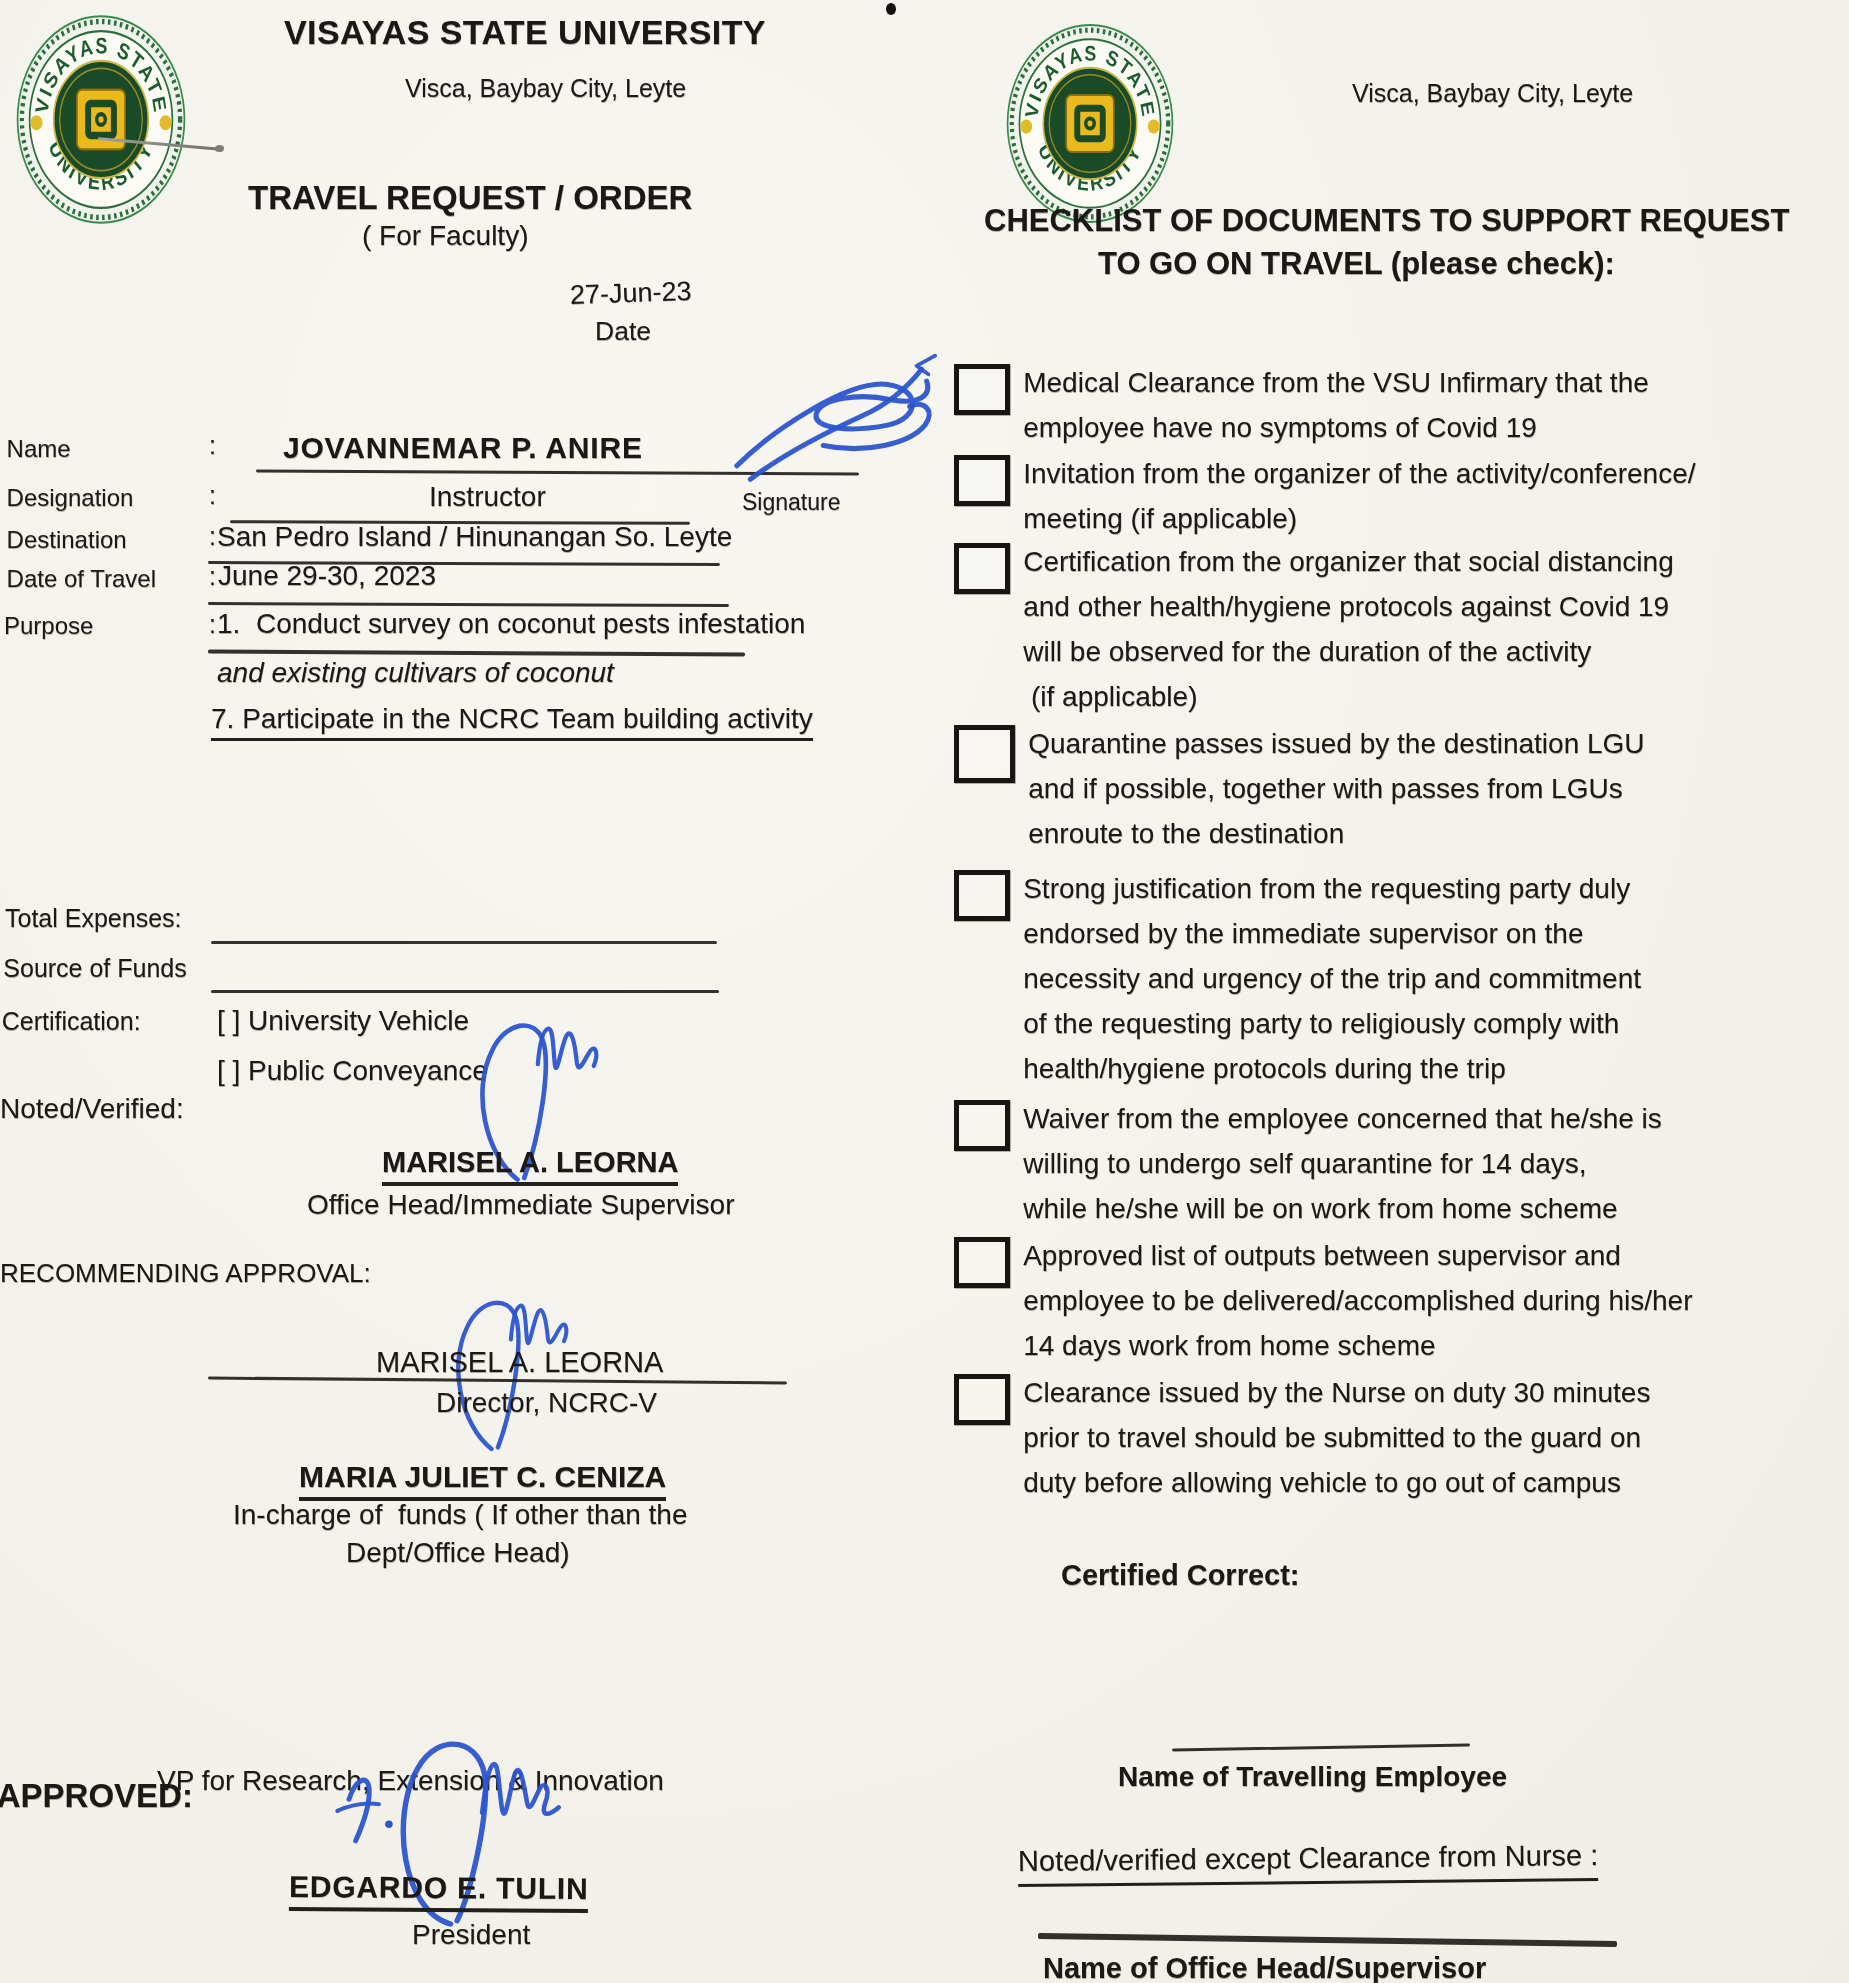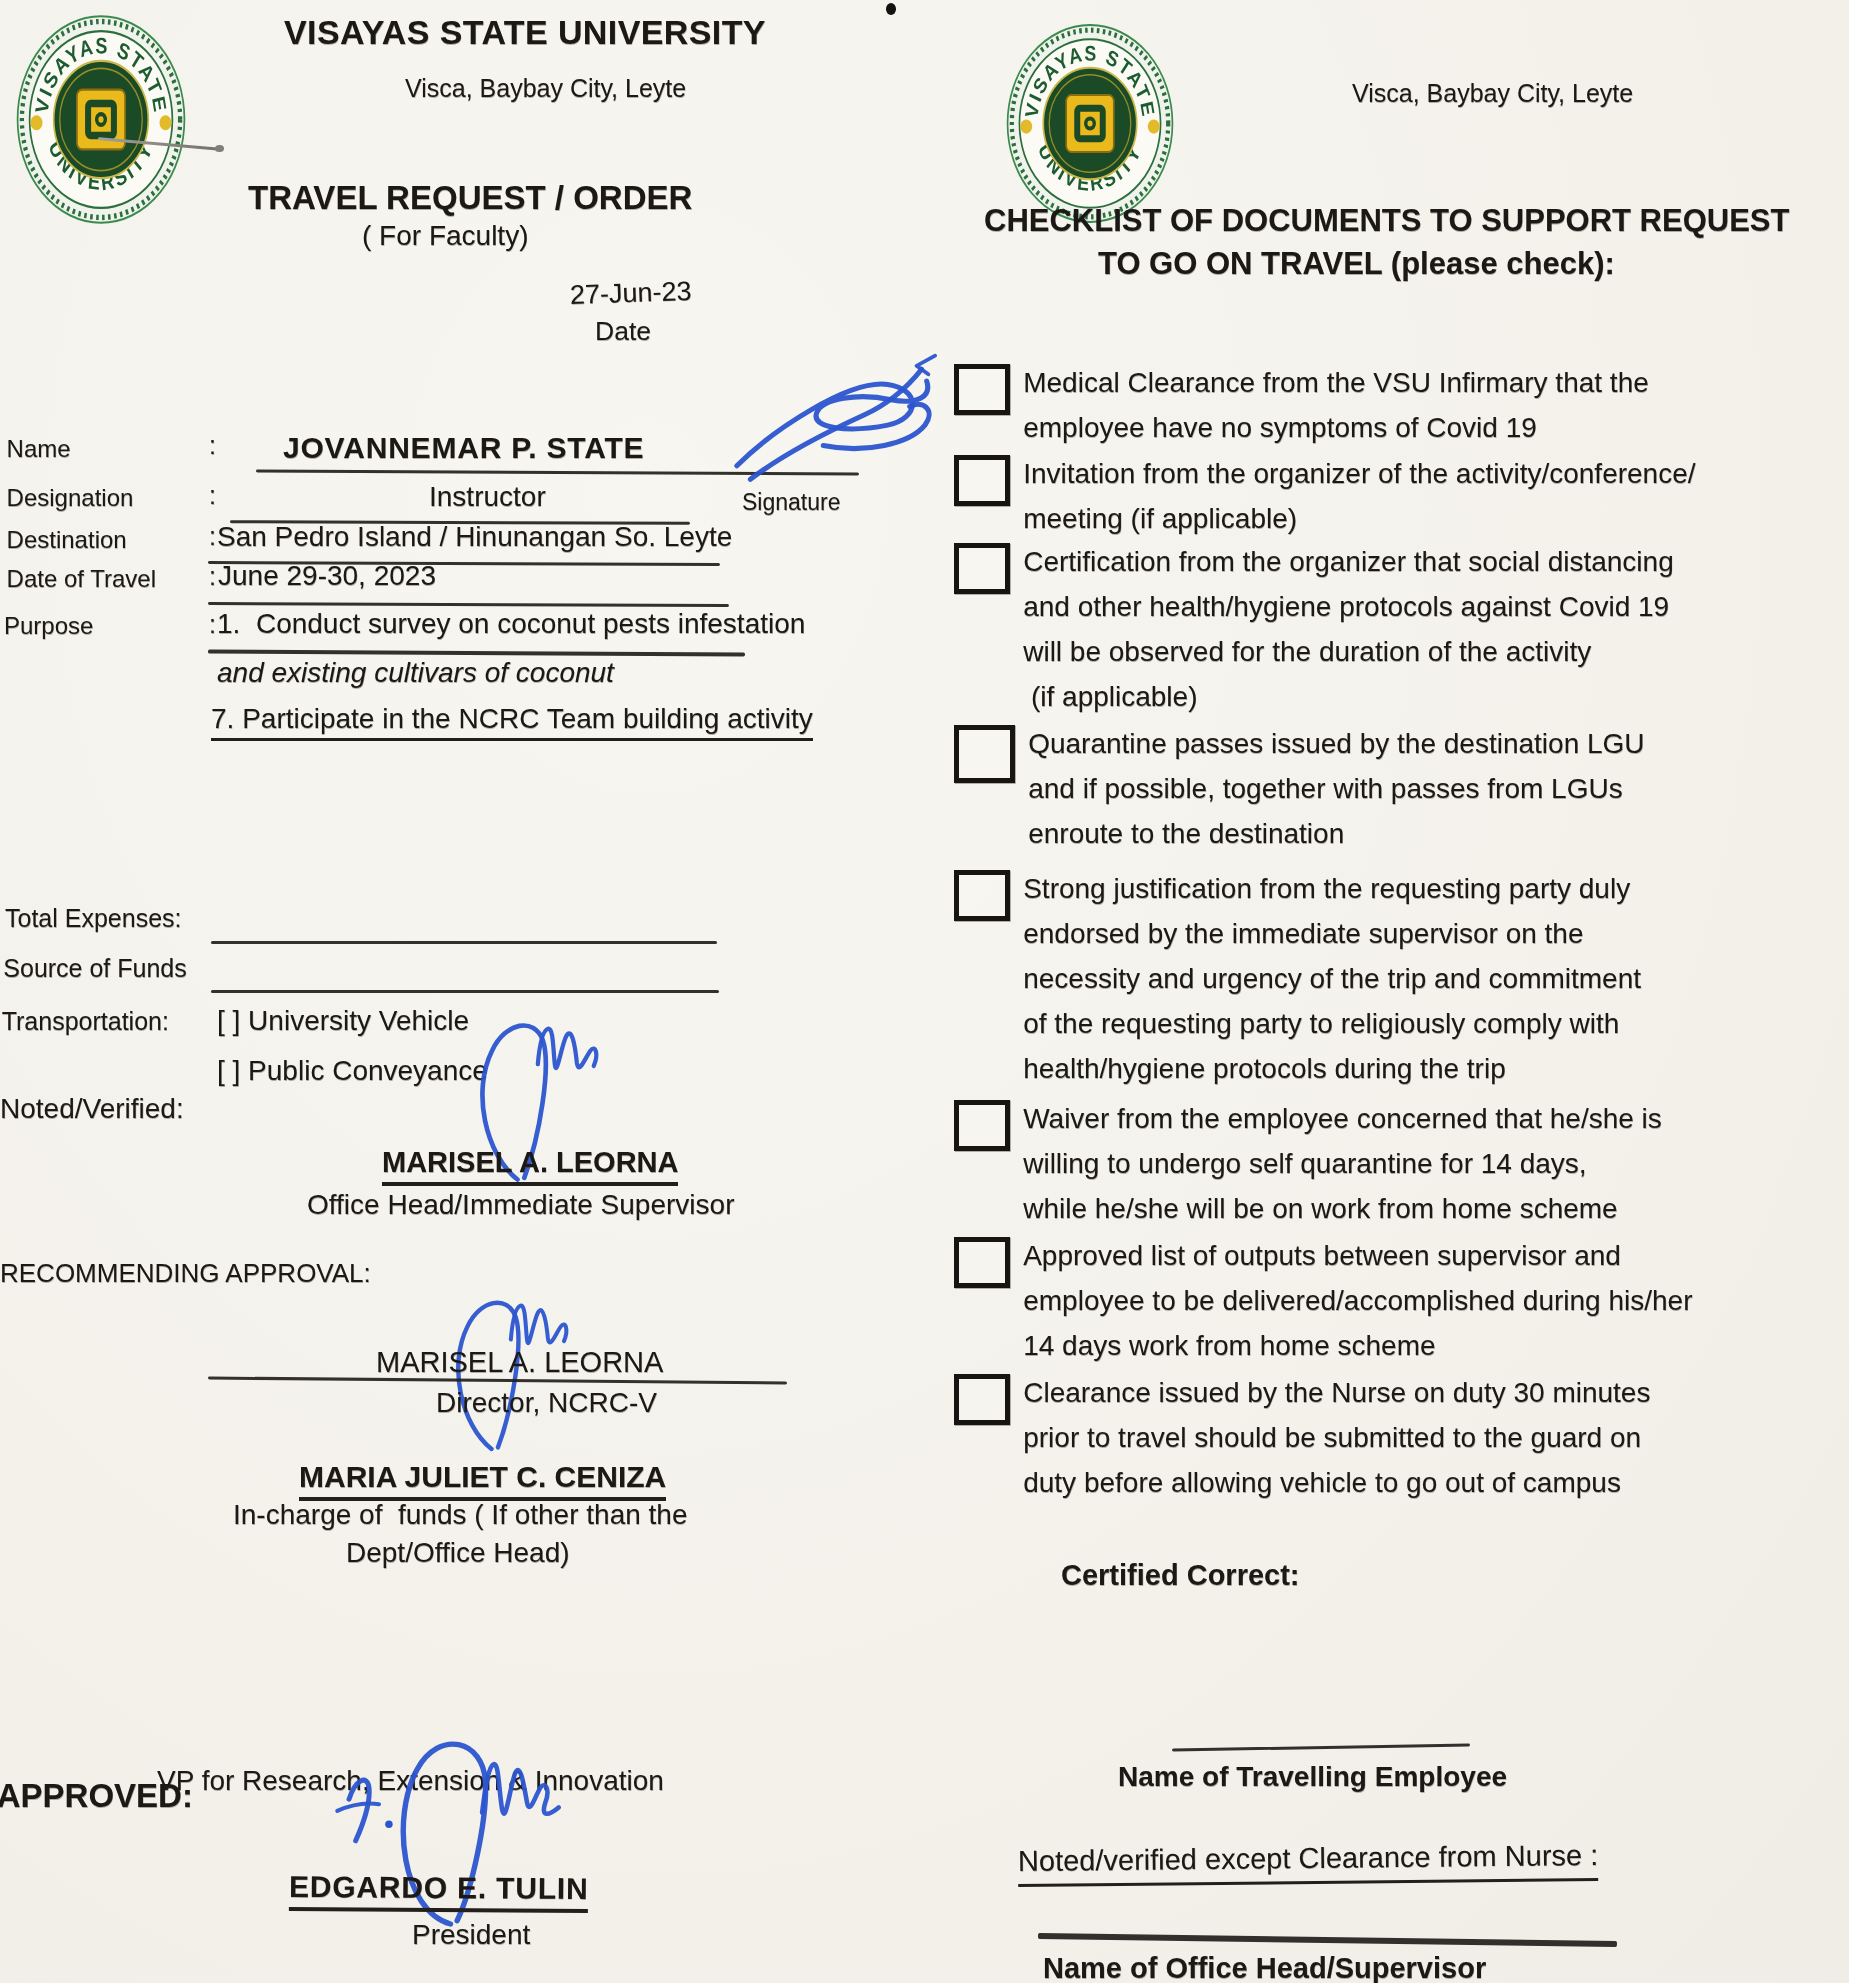--- a/index.html
+++ b/index.html
@@ -59,21 +59,21 @@
   <div class="t" style="left:405px;top:74px;font-size:25px;">Visca, Baybay City, Leyte</div>
 
   <div class="t b" style="left:248px;top:179px;font-size:33px;">TRAVEL REQUEST / ORDER</div>
   <div class="t" style="left:362px;top:220px;font-size:28px;">( For Faculty)</div>
 
   <div class="t" style="left:570px;top:278px;font-size:27px;transform:rotate(-2deg);">27-Jun-23</div>
   <div class="t" style="left:595px;top:316px;font-size:26.5px;">Date</div>
 
   <div class="t" style="left:6.6px;top:435px;font-size:24px;">Name</div>
   <div class="t" style="left:209px;top:431px;font-size:25px;">:</div>
-  <div class="t b" style="left:283px;top:431px;font-size:30px;letter-spacing:0.8px;">JOVANNEMAR P. STATE</div>
+  <div class="t b" style="left:283px;top:431px;font-size:30px;letter-spacing:0.8px;">JOVANNEMAR P. ANIRE</div>
   <div class="rule dbl" style="left:256px;top:471px;width:603px;transform:rotate(0.3deg);"></div>
 
   <div class="t" style="left:6.6px;top:484px;font-size:24px;">Designation</div>
   <div class="t" style="left:209px;top:481px;font-size:25px;">:</div>
   <div class="t" style="left:390px;top:481px;font-size:28px;margin-left:39px;">Instructor</div>
   <div class="rule dbl" style="left:230px;top:521px;width:460px;transform:rotate(0.2deg);"></div>
   <div class="t" style="left:742px;top:489px;font-size:23px;">Signature</div>
 
   <svg class="sig" style="left:721px;top:337px;" width="230" height="161" viewBox="0 0 270 190">
     <path d="M 18,152 C 60,110 150,50 196,56 C 236,62 234,96 196,104 C 150,113 106,108 112,90 C 118,72 162,66 200,74 C 232,80 248,70 242,52" stroke-width="6"></path>
@@ -96,21 +96,21 @@
   <div class="t" style="left:209px;top:610px;font-size:25px;">:</div>
   <div class="t" style="left:217px;top:608px;font-size:28px;">1.&nbsp; Conduct survey on coconut pests infestation</div>
   <div class="rule" style="left:208px;top:651px;width:537px;height:4.1px;transform:rotate(0.3deg);"></div>
   <div class="t" style="left:217px;top:657px;font-size:28px;font-style:italic;">and existing cultivars of coconut</div>
   <div class="t" style="left:211px;top:703px;font-size:28px;border-bottom:3.3px solid #221f1c;padding-bottom:3.3px;">7. Participate in the NCRC Team building activity</div>
 
   <div class="t" style="left:5px;top:904px;font-size:25px;">Total Expenses:</div>
   <div class="rule" style="left:211px;top:941px;width:506px;"></div>
   <div class="t" style="left:3.3px;top:954px;font-size:25px;">Source of Funds</div>
   <div class="rule" style="left:211px;top:990px;width:508px;"></div>
-  <div class="t" style="left:1.7px;top:1007px;font-size:25px;">Transportation:</div>
+  <div class="t" style="left:1.7px;top:1007px;font-size:25px;">Certification:</div>
   <div class="t" style="left:217px;top:1005px;font-size:28px;">[ ] University Vehicle</div>
   <div class="t" style="left:217px;top:1055px;font-size:28px;">[ ] Public Conveyance</div>
 
   <div class="t" style="left:0px;top:1093px;font-size:28px;">Noted/Verified:</div>
   <svg class="sig" style="left:456px;top:1010px;" width="145" height="178" viewBox="0 0 170 210">
     <path d="M 72,200 C 34,170 18,96 42,48 C 58,14 92,8 102,36 C 112,66 98,150 80,198" stroke-width="5.5"></path>
     <path d="M 96,64 C 98,40 102,24 108,22 C 114,20 114,44 116,64 C 118,82 124,40 130,30 C 136,20 140,42 142,62 C 144,78 152,56 158,48 C 164,40 168,52 162,66" stroke-width="5"></path>
   </svg>
   <div class="t b" style="left:382px;top:1146px;font-size:29px;border-bottom:4.1px solid #221f1c;padding-bottom:2.5px;">MARISEL A. LEORNA</div>
   <div class="t" style="left:307px;top:1189px;font-size:28px;">Office Head/Immediate Supervisor</div>

